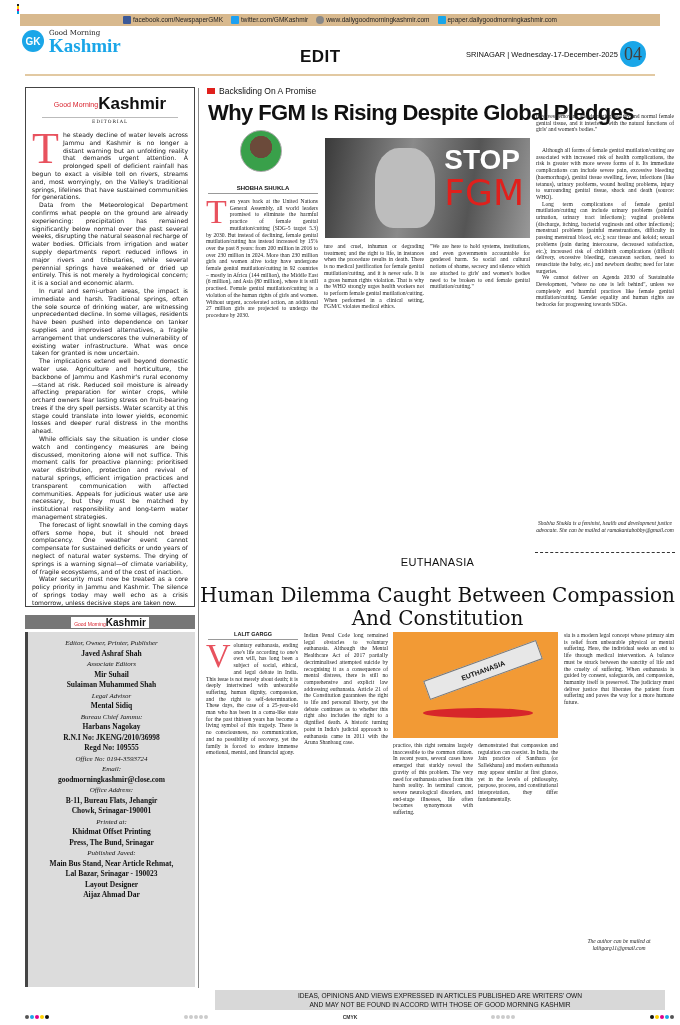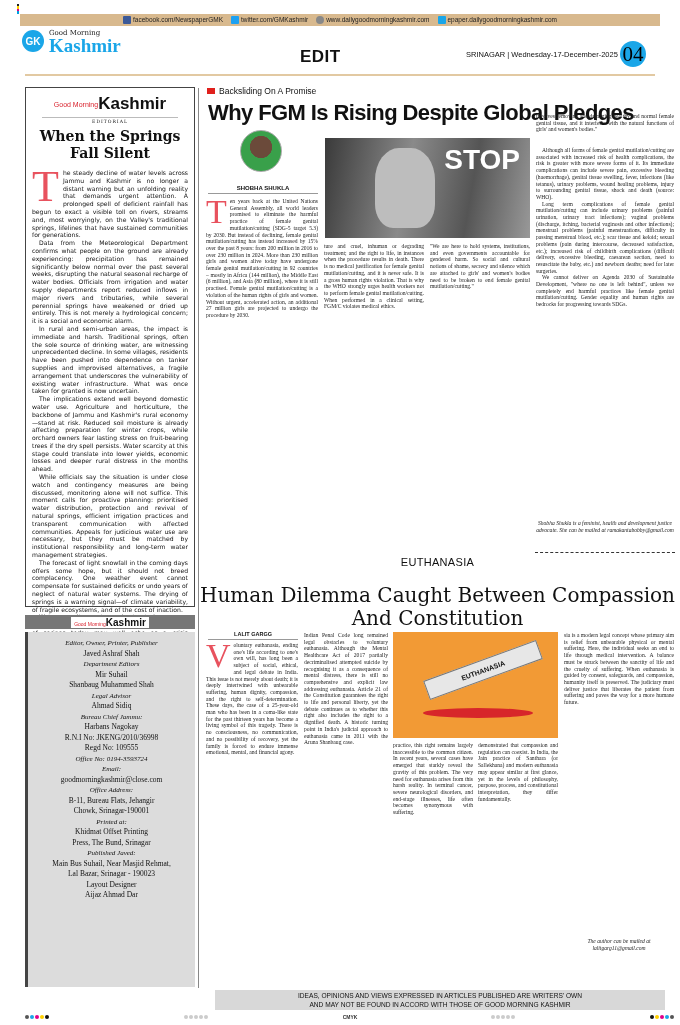--- a/index.html
+++ b/index.html
@@ -6,38 +6,38 @@
 body{width:680px;height:1025px;background:#fff;position:relative;overflow:hidden;font-family:"DejaVu Serif",serif;color:#111}
 .abs{position:absolute}
 .topbar{left:20px;top:14px;width:640px;height:12px;background:#d8b98e;display:flex;align-items:center;justify-content:center;gap:8px;font-family:"Liberation Sans",sans-serif;font-size:6.5px;color:#222}
 .topbar .ic{display:inline-block;width:8px;height:8px;border-radius:1px;margin-right:2px;vertical-align:middle}
 .cmark{left:17px;top:4px;width:2px;height:10px;background:linear-gradient(#222 0 25%,#ffd000 25% 50%,#e0008a 50% 75%,#00a0e0 75%)}
 .logo-c{left:22px;top:30px;width:22px;height:22px;border-radius:50%;background:#1aa6e8;color:#fff;font-family:"Liberation Sans",sans-serif;font-size:10px;font-weight:bold;display:flex;align-items:center;justify-content:center}
 .logo-gm{left:49px;top:29px;font-size:7px;color:#222}
 .logo-k{left:49px;top:35px;font-family:"Liberation Serif",serif;font-weight:bold;font-size:19px;color:#1aa6e8}
 .edit-lbl{left:300px;top:47px;font-family:"Liberation Sans",sans-serif;font-weight:900;font-size:17px;letter-spacing:0.5px}
 .dateline{left:466px;top:50px;font-family:"Liberation Sans",sans-serif;font-size:7.5px}
-.pgno{left:620px;top:41px;width:26px;height:26px;border-radius:50%;background:#1aa6e8;color:#000000;font-family:"Liberation Serif",serif;font-size:21px;display:flex;align-items:center;justify-content:center}
+.pgno{left:620px;top:41px;width:26px;height:26px;border-radius:50%;background:#1aa6e8;color:#404040;font-family:"Liberation Serif",serif;font-size:18px;display:flex;align-items:center;justify-content:center}
 .hrule{left:25px;top:74px;width:630px;height:2px;background:#e2c9a2}
 .edbox{left:25px;top:87px;width:170px;height:520px;border:1px solid #444;padding:4px 6px}
 .edlogo{text-align:center;font-family:"Liberation Sans",sans-serif;font-weight:900;font-size:17px;margin-top:2px}
 .edlogo .gm{font-size:7px;font-weight:normal;color:#d81f2a;display:inline-block;line-height:7px;vertical-align:2px}
 .edtag{text-align:center;font-size:4.5px;letter-spacing:1px;border-top:1px solid #bbb;margin:3px 10px 0;padding-top:1px}
 .edtitle{text-align:center;font-family:"DejaVu Serif",serif;font-weight:bold;font-size:14px;line-height:17px;margin-top:4px}
 .edbody{font-family:"DejaVu Sans",sans-serif;font-size:6.1px;line-height:7.8px;text-align:justify;margin-top:7px}
 .edbody p{text-indent:7px}
 .edbody p.first{text-indent:0}
 .dropT{float:left;font-family:"Liberation Serif",serif;color:#e8525e;font-size:44px;line-height:36px;margin-right:4px}
 .mast{left:25px;top:615px;width:170px;height:14px;background:#777;display:flex;align-items:center;justify-content:center}
 .mast span.k{background:#fff;padding:0 3px;font-family:"Liberation Sans",sans-serif;font-weight:900;font-size:10px}
 .mast span.gm{color:#d81f2a;font-size:5px;font-weight:normal}
 .imprint{left:25px;top:632px;width:170px;height:355px;background:#dcdcdc;border-left:3px solid #444;text-align:center;font-family:"Liberation Serif",serif;padding-top:6px}
 .imprint div{line-height:10.5px}
 .imprint .r{font-style:italic;font-size:7px}
-.imprint .b{font-weight:normal;font-size:7.5px}
+.imprint .b{font-weight:bold;font-size:7.5px}
 .kicker{left:207px;top:86px;font-family:"Liberation Sans",sans-serif;font-size:8.5px}
 .kicker i{display:inline-block;width:8px;height:6px;background:#e0201c;margin-right:4px}
 .headline1{left:208px;top:100px;font-family:"Liberation Sans",sans-serif;font-weight:900;font-size:22px;letter-spacing:-0.6px}
 .vline{left:198px;top:88px;width:1px;height:900px;background:#888}
 .avatar{left:240px;top:130px;width:42px;height:42px;border-radius:50%;background:radial-gradient(circle at 50% 40%,#6b4a3a 0 35%,#39a04a 36% 100%);border:1px solid #aaa}
 .byline{left:208px;top:185px;width:110px;text-align:center;font-family:"Liberation Sans",sans-serif;font-weight:bold;font-size:6px;border-bottom:1px solid #999;padding-bottom:2px}
 .img1{left:325px;top:138px;width:205px;height:100px;background:linear-gradient(100deg,#3a3a3a,#8a8a8a 40%,#555 70%,#999);overflow:hidden}
 .img1 .hand{position:absolute;left:50px;top:10px;width:60px;height:80px;border-radius:40% 40% 30% 30%;background:#bdbdbd}
 .stop{position:absolute;right:10px;top:6px;font-family:"Liberation Sans",sans-serif;font-weight:900;font-size:28px;color:#fff}
 .fgm{position:absolute;right:6px;top:34px;font-family:"DejaVu Sans",sans-serif;font-size:36px;color:#e0201c}
@@ -71,71 +71,71 @@
 <div class="abs logo-gm">Good Morning</div>
 <div class="abs logo-k">Kashmir</div>
 <div class="abs edit-lbl">EDIT</div>
 <div class="abs dateline">SRINAGAR | Wednesday-17-December-2025</div>
 <div class="abs pgno">04</div>
 <div class="abs hrule"></div>
 
 <div class="abs edbox">
   <div class="edlogo"><span class="gm">Good Morning</span><span>Kashmir</span></div>
   <div class="edtag">EDITORIAL</div>
-  <div class="edtitle">When the Springs Fall Silent</div>
   <div class="edbody">
     <p class="first"><span class="dropT">T</span><span>he steady decline of water levels across Jammu and Kashmir is no longer a distant warning but an unfolding reality that demands urgent attention. A prolonged spell of deficient rainfall has begun to exact a visible toll on rivers, streams and, most worryingly, on the Valley's traditional springs, lifelines that have sustained communities for generations.</span></p>
     <p>Data from the Meteorological Department confirms what people on the ground are already experiencing: precipitation has remained significantly below normal over the past several weeks, disrupting the natural seasonal recharge of water bodies. Officials from irrigation and water supply departments report reduced inflows in major rivers and tributaries, while several perennial springs have weakened or dried up entirely. This is not merely a hydrological concern; it is a social and economic alarm.</p>
     <p>In rural and semi-urban areas, the impact is immediate and harsh. Traditional springs, often the sole source of drinking water, are witnessing unprecedented decline. In some villages, residents have been pushed into dependence on tanker supplies and improvised alternatives, a fragile arrangement that underscores the vulnerability of existing water infrastructure. What was once taken for granted is now uncertain.</p>
     <p>The implications extend well beyond domestic water use. Agriculture and horticulture, the backbone of Jammu and Kashmir's rural economy—stand at risk. Reduced soil moisture is already affecting preparation for winter crops, while orchard owners fear lasting stress on fruit-bearing trees if the dry spell persists. Water scarcity at this stage could translate into lower yields, economic losses and deeper rural distress in the months ahead.</p>
     <p>While officials say the situation is under close watch and contingency measures are being discussed, monitoring alone will not suffice. This moment calls for proactive planning: prioritised water distribution, protection and revival of natural springs, efficient irrigation practices and transparent communication with affected communities. Appeals for judicious water use are necessary, but they must be matched by institutional responsibility and long-term water management strategies.</p>
     <p>The forecast of light snowfall in the coming days offers some hope, but it should not breed complacency. One weather event cannot compensate for sustained deficits or undo years of neglect of natural water systems. The drying of springs is a warning signal—of climate variability, of fragile ecosystems, and of the cost of inaction.</p>
     <p>Water security must now be treated as a core policy priority in Jammu and Kashmir. The silence of springs today may well echo as a crisis tomorrow, unless decisive steps are taken now.</p>
   </div>
 </div>
 
 <div class="abs mast">
     <span class="k"><span class="gm">Good Morning</span><span>Kashmir</span></span>
   </div>
 <div class="abs imprint" id="imprint">
     <div class="r">Editor, Owner, Printer, Publisher</div>
     <div class="b">Javed Ashraf Shah</div>
-    <div class="r">Department Editors</div>
+    <div class="r">Associate Editors</div>
     <div class="b">Mir Suhail</div>
-    <div class="b">Shanbaug Muhammed Shah</div>
+    <div class="b">Sulaiman Muhammed Shah</div>
     <div class="r">Legal Advisor</div>
-    <div class="b">Ahmad Sidiq</div>
+    <div class="b">Mental Sidiq</div>
     <div class="r">Bureau Chief Jammu:</div>
     <div class="b">Harbans Nagokay</div>
     <div class="b">R.N.I No: JKENG/2010/36998</div>
     <div class="b">Regd No: 109555</div>
     <div class="r">Office No: 0194-3593724</div>
     <div class="r">Email:</div>
     <div class="b">goodmorningkashmir@close.com</div>
     <div class="r">Office Address:</div>
     <div class="b">B-11, Bureau Flats, Jehangir</div>
     <div class="b">Chowk, Srinagar-190001</div>
     <div class="r">Printed at:</div>
     <div class="b">Khidmat Offset Printing</div>
     <div class="b">Press, The Bund, Srinagar</div>
     <div class="r">Published Javed:</div>
-    <div class="b">Main Bus Suhail, Near Masjid Rehmat,</div>
+    <div class="b">Main Bus Stand, Near Article Rehmat,</div>
     <div class="b">Lal Bazar, Srinagar - 190023</div>
     <div class="b">Layout Designer</div>
     <div class="b">Aijaz Ahmad Dar</div>
   </div>
 
 <div class="abs vline"></div>
 <div class="abs kicker"><i></i><span>Backsliding On A Promise</span></div>
 <div class="abs headline1">Why FGM Is Rising Despite Global Pledges</div>
 <div class="abs avatar"></div>
 <div class="abs byline">SHOBHA SHUKLA</div>
 <div class="abs img1">
   <div class="hand"></div>
   <div class="stop">STOP</div>
+  <div class="fgm">FGM</div>
 </div>
 
 <div class="abs col" style="left:206px;top:198px;width:112px;height:355px;overflow:hidden">
     <p style="text-indent:0"><span class="dropS">T</span><span>en years back at the United Nations General Assembly, all world leaders promised to eliminate the harmful practice of female genital mutilation/cutting (SDG-5 target 5.3) by 2030. But instead of declining, female genital mutilation/cutting has instead increased by 15% over the past 8 years: from 200 million in 2016 to over 230 million in 2024. More than 230 million girls and women alive today have undergone female genital mutilation/cutting in 92 countries – mostly in Africa (144 million), the Middle East (6 million), and Asia (80 million), where it is still practised. Female genital mutilation/cutting is a violation of the human rights of girls and women. Without urgent, accelerated action, an additional 27 million girls are projected to undergo the procedure by 2030.</span></p>
   </div>
 <div class="abs col" style="left:324px;top:243px;width:100px;height:310px;overflow:hidden">ture and cruel, inhuman or degrading treatment; and the right to life, in instances when the procedure results in death. There is no medical justification for female genital mutilation/cutting, and it is never safe. It is a gross human rights violation. That is why the WHO strongly urges health workers not to perform female genital mutilation/cutting. When performed in a clinical setting, FGM/C violates medical ethics.</div>
 <div class="abs col" style="left:430px;top:243px;width:100px;height:310px;overflow:hidden">"We are here to hold systems, institutions, and even governments accountable for gendered harm. So social and cultural notions of shame, secrecy and silence which are attached to girls' and women's bodies need to be broken to end female genital mutilation/cutting."</div>
 <div class="abs col" style="left:536px;top:113px;width:138px;height:32px;overflow:hidden">involves removing and damaging healthy and normal female genital tissue, and it interferes with the natural functions of girls' and women's bodies."</div>
 <div class="abs col" style="left:536px;top:147px;width:138px;height:370px;overflow:hidden">
   <p>Although all forms of female genital mutilation/cutting are associated with increased risk of health complications, the risk is greater with more severe forms of it. Its immediate complications can include severe pain, excessive bleeding (haemorrhage), genital tissue swelling, fever, infections (like tetanus), urinary problems, wound healing problems, injury to surrounding genital tissue, shock and death (source: WHO).</p>

